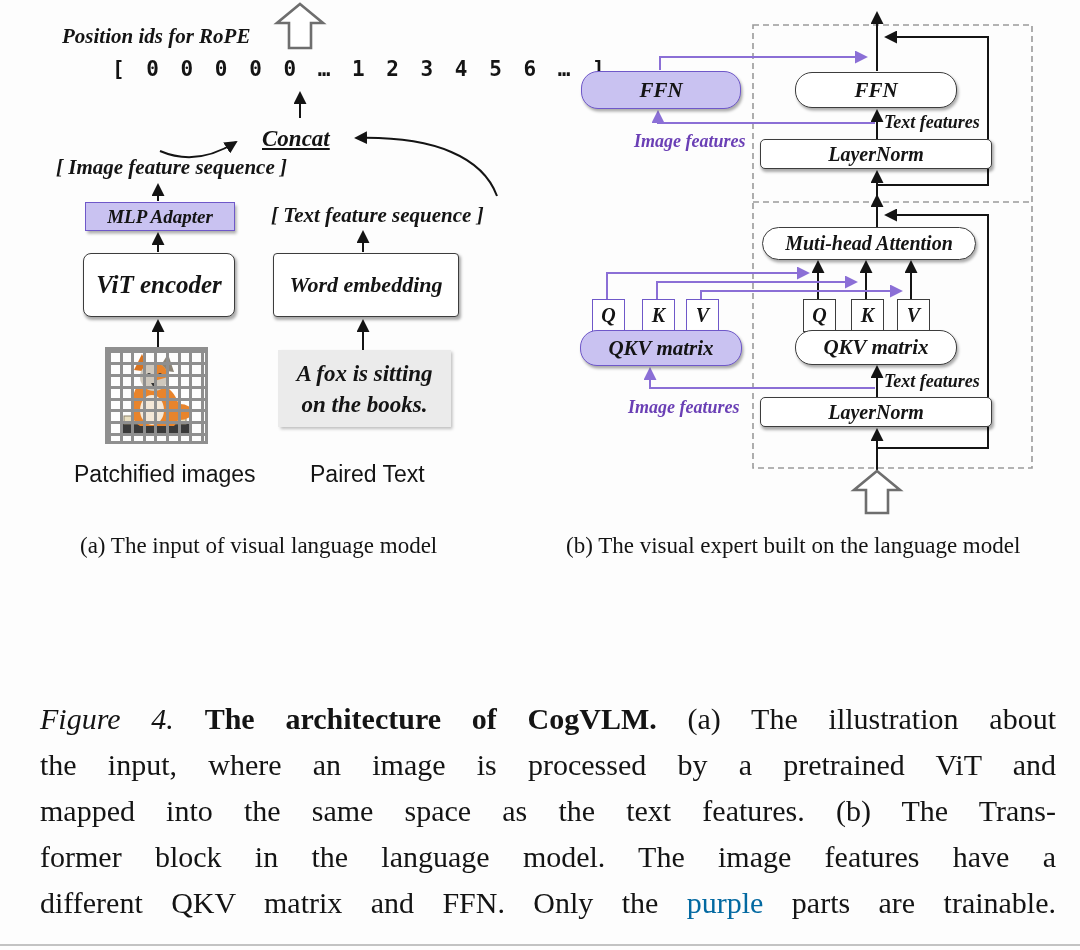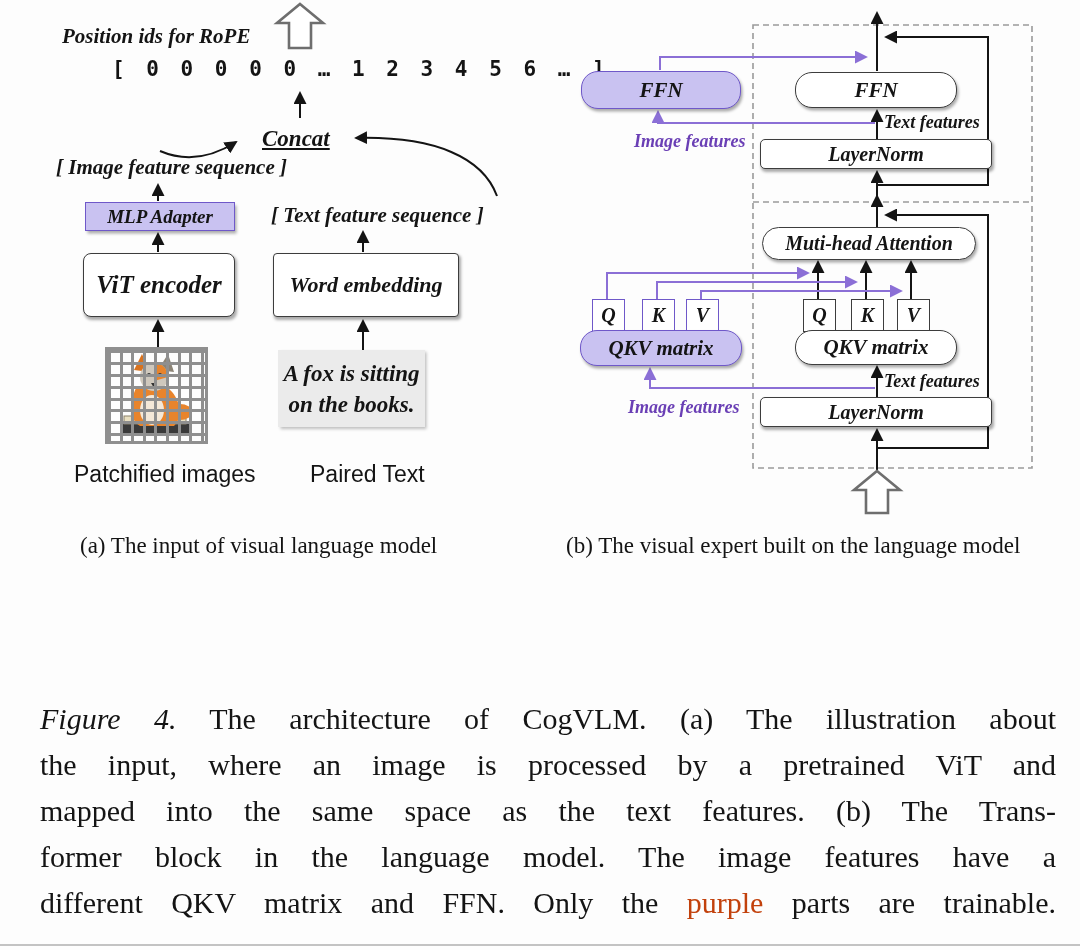--- a/index.html
+++ b/index.html
@@ -118,21 +118,21 @@
       <polygon points="60,4 66,22 50,20" fill="#8c8476"></polygon>
       <circle cx="46" cy="27" r="14" fill="#cfc8bd"></circle>
       <path d="M46,13 a14,14 0 0 1 14,14 l-14,4 z" fill="#e8842c"></path>
       <circle cx="41" cy="25" r="2" fill="#333"></circle>
       <circle cx="52" cy="25" r="2" fill="#333"></circle>
       <polygon points="43,33 49,33 46,38" fill="#333"></polygon>
     </svg>
     <div class="gridlines"></div>
   </div>
 
-  <div class="abs" style="left:278px;top:350px;width:147px;height:77px;background:#ebebeb;
+  <div class="abs" style="left:278px;top:350px;width:173px;height:77px;background:#ebebeb;
        box-shadow:1.5px 2px 3px rgba(0,0,0,0.25);display:flex;flex-direction:column;align-items:center;
        justify-content:center;font-style:italic;font-weight:bold;font-size:23px;line-height:31px;">
     <span>A fox is sitting</span>
     <span>on the books.</span>
   </div>
 
   <div class="abs sans" style="left:74px;top:461px;font-size:23px;">Patchified images</div>
 
   <div class="abs sans" style="left:310px;top:461px;font-size:23px;">Paired Text</div>
 
@@ -167,27 +167,27 @@
   <div class="box" style="left:760px;top:397px;width:230px;height:28px;font-size:20px;border-radius:5px;">LayerNorm</div>
 
   <div class="lbl ptext" style="left:628px;top:397px;font-size:18px;">Image features</div>
 
   <div class="abs" style="left:566px;top:533px;font-size:23px;">(b) The visual expert built on the language model</div>
 
 
   <div class="cap">
     <div class="cap-line">
       <span style="font-style:italic;">Figure 4.</span>
-      <span style="font-weight:normal;">The architecture of CogVLM.</span>
+      <span style="font-weight:bold;">The architecture of CogVLM.</span>
       <span>(a) The illustration about</span>
     </div>
     <div class="cap-line">the input, where an image is processed by a pretrained ViT and</div>
     <div class="cap-line">mapped into the same space as the text features.  (b) The Trans-</div>
     <div class="cap-line">former block in the language model.  The image features have a</div>
     <div class="cap-line">
       <span>different QKV matrix and FFN. Only the</span>
-      <span style="color:#c2410c;">purple</span>
+      <span style="color:#0369a1;">purple</span>
       <span>parts are trainable.</span>
     </div>
   </div>
 
   <div class="bottom-rule"></div>
 </div>
 
 </body></html>

